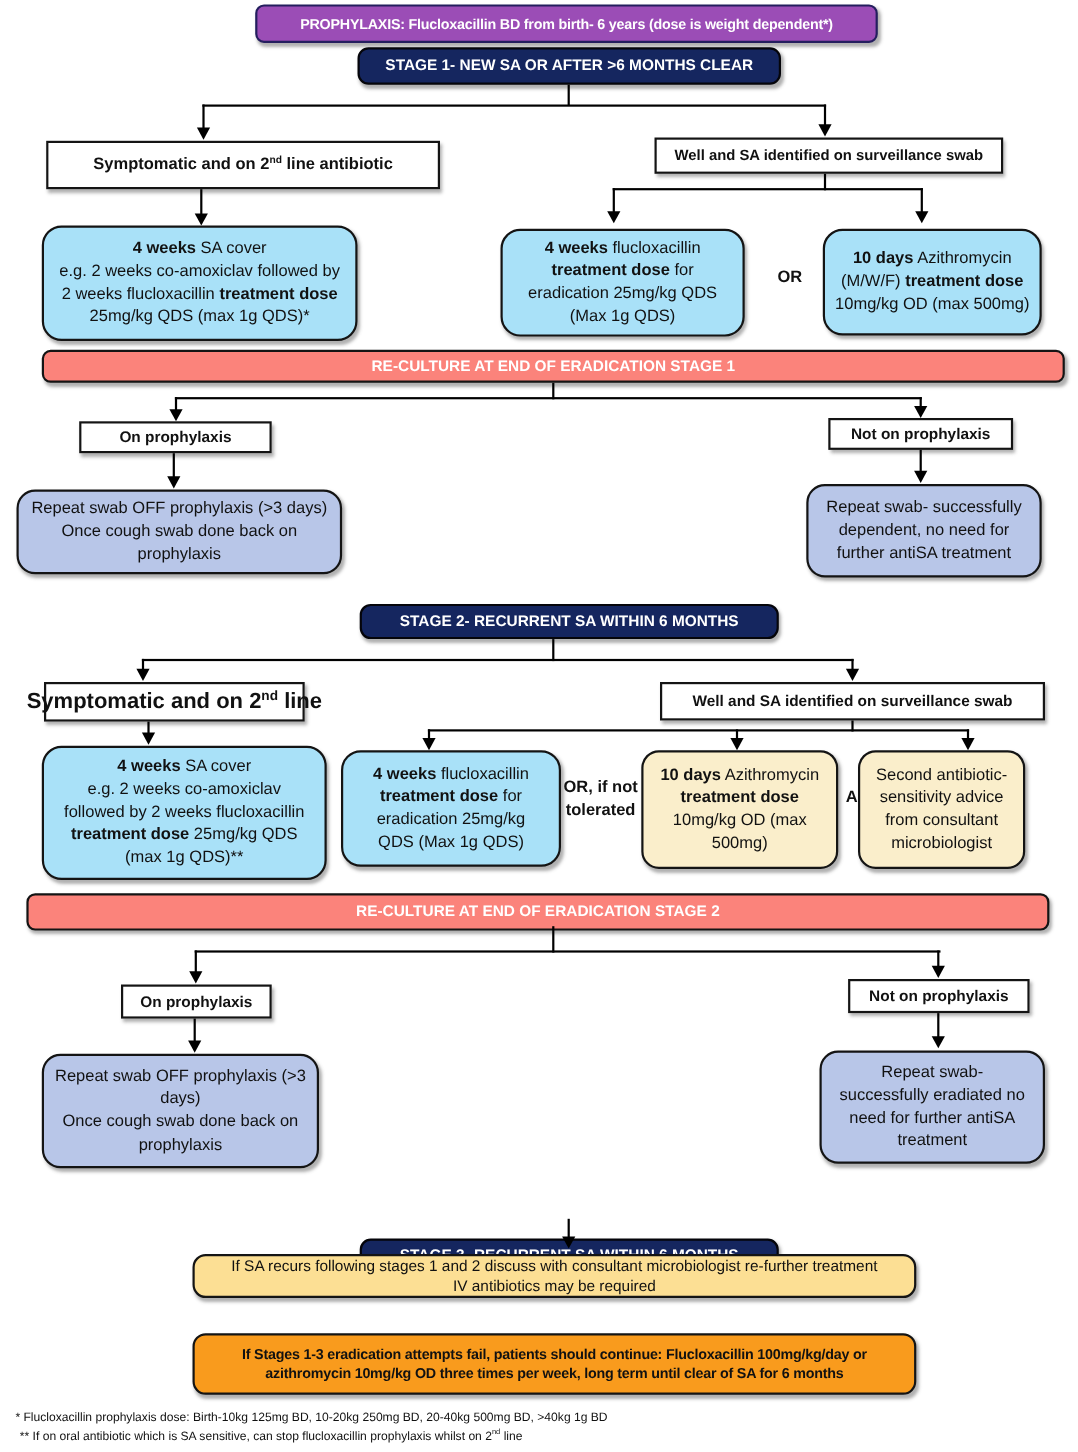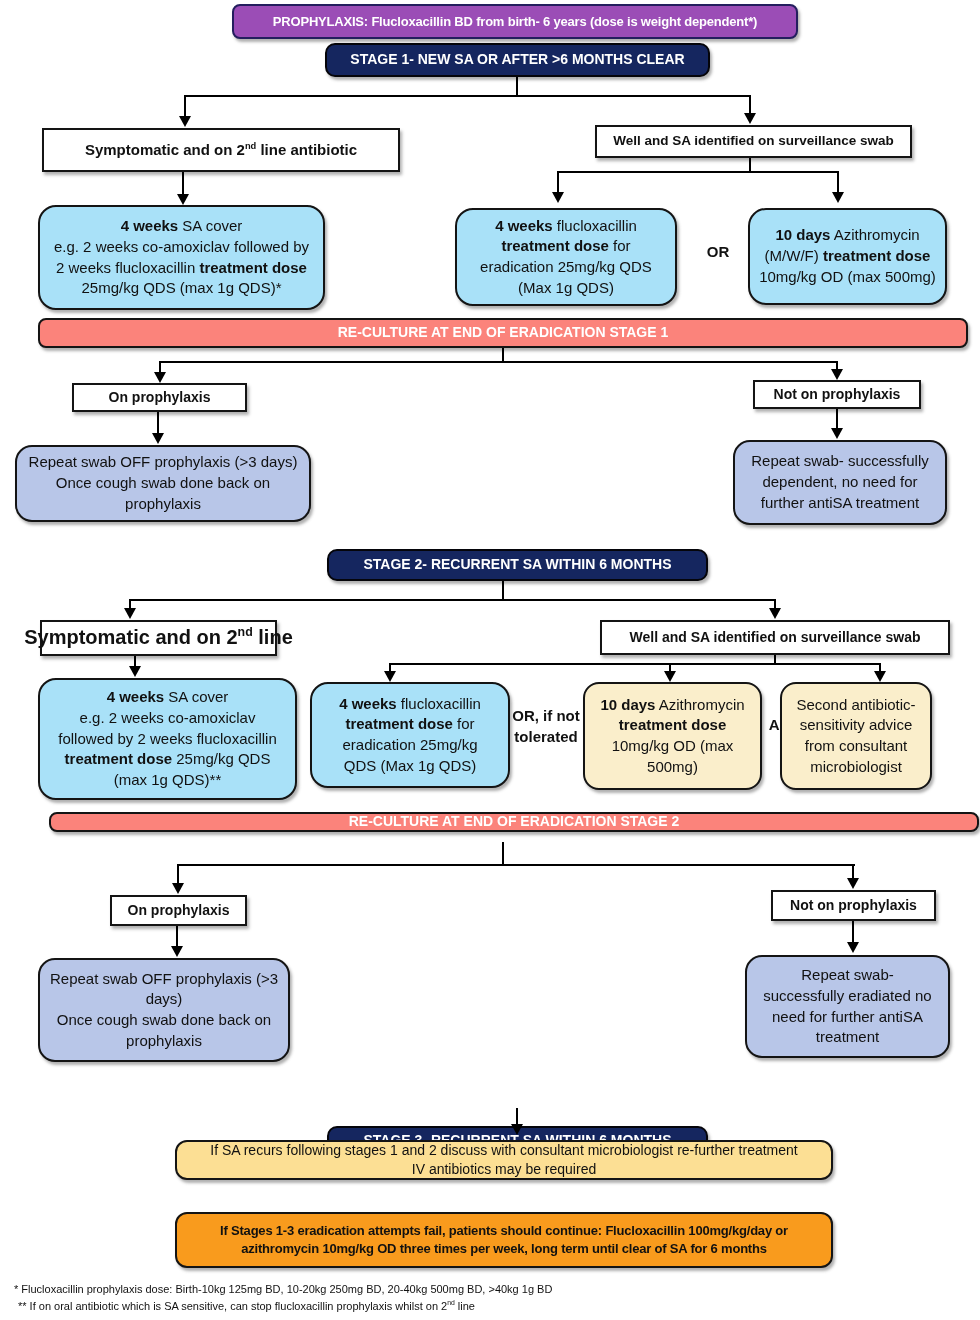--- a/index.html
+++ b/index.html
@@ -168,21 +168,21 @@
     <div class="line">500mg)</div>
   </div>
   <div class="lbl" style="left:762px;top:716px;width:46px;">AND</div>
   <div class="box cream" style="left:780px;top:682px;width:152px;height:108px;">
     <div class="line">Second antibiotic-</div>
     <div class="line">sensitivity advice</div>
     <div class="line">from consultant</div>
     <div class="line">microbiologist</div>
   </div>
 
-  <div class="box banner salmon" style="left:49px;top:812px;width:930px;height:20px;">
+  <div class="box banner salmon" style="left:24px;top:812px;width:930px;height:34px;">
     <div class="line">RE-CULTURE AT END OF ERADICATION STAGE 2</div>
   </div>
   <div class="vl" style="left:502px;top:842px;height:24px;"></div>
   <div class="hl" style="left:177px;top:864px;width:678px;"></div>
   <div class="vl" style="left:177px;top:864px;height:20px;"></div>
   <div class="ah" style="left:172px;top:883px;"></div>
   <div class="vl" style="left:852px;top:864px;height:16px;"></div>
   <div class="ah" style="left:847px;top:878px;"></div>
 
   <div class="box white" style="left:110px;top:895px;width:137px;height:31px;">

